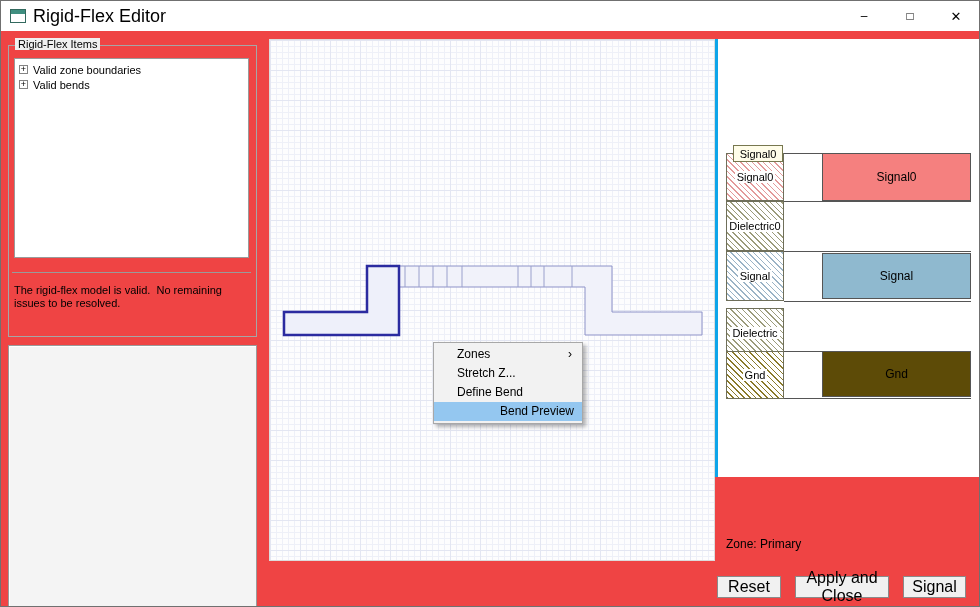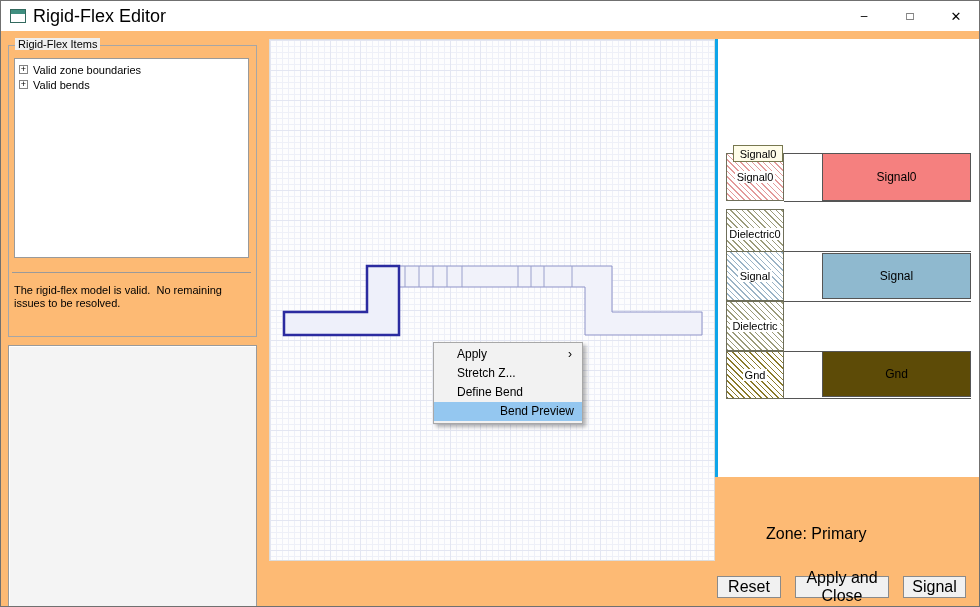--- a/index.html
+++ b/index.html
@@ -9,21 +9,21 @@
     color:#000;overflow:hidden;
   }
   
   .titlebar{position:absolute;left:0;top:0;right:0;height:30px;background:#ffffff;display:flex;align-items:center;}
   .app-icon{width:14px;height:12px;margin-left:9px;border:1px solid #33695e;background:linear-gradient(#3f8f80 0 4px,#ffffff 4px);}
   .title-text{font-size:18px;margin-left:7px;}
   .win-controls{margin-left:auto;display:flex;height:30px;}
   .win-btn{width:46px;height:30px;display:flex;align-items:center;justify-content:center;font-size:12px;cursor:default;}
   .win-btn.close{font-size:13px;}
   
-  .main{position:absolute;left:0;top:30px;right:0;bottom:0;background:#fdba74;}
+  .main{position:absolute;left:0;top:30px;right:0;bottom:0;background:#ef4444;}
   
   .left-panel{position:absolute;left:5px;top:10px;width:253px;height:560px;}
   .groupbox{position:absolute;left:2px;top:4px;width:247px;height:290px;border:1px solid #a6a6a6;}
   .group-legend{position:absolute;left:6px;top:-8px;background:#f0f0f0;padding:0 3px;font-size:11px;}
   .treebox{position:absolute;left:5px;top:12px;width:235px;height:200px;background:#ffffff;border:1px solid #9a9a9a;padding:3px 2px;box-sizing:border-box;}
   .tree-item{display:flex;align-items:center;height:15px;font-size:11px;}
   .expander{width:9px;height:9px;border:1px solid #848484;background:#fff;font-size:9px;line-height:7px;text-align:center;margin:0 5px 0 2px;box-sizing:border-box;}
   .statusbox{position:absolute;left:3px;top:226px;width:239px;height:60px;border-top:1px solid #9a9a9a;font-size:11px;padding:11px 2px;box-sizing:border-box;white-space:pre-wrap;line-height:13px;}
   .bottom-empty{position:absolute;left:2px;top:304px;width:247px;height:266px;background:#f4f4f4;border:1px solid #9a9a9a;box-shadow:inset 1px 1px 0 #ffffff;}
   
@@ -50,21 +50,21 @@
   .right-panel{position:absolute;left:714px;top:8px;width:264px;height:438px;background:#ffffff;border-left:3px solid #0ea5e9;text-align:right;}
   .strip{position:absolute;left:8px;width:58px;border:1px solid #6f6f5a;box-sizing:border-box;background-color:#ffffff;display:flex;align-items:center;justify-content:center;}
   .strip-label{font-size:11px;background:#ffffff;padding:0 2px;}
   .s0{top:114px;height:48px;} .s1{top:162px;height:50px;} .s2{top:212px;height:50px;}
   .s3{top:262px;height:50px;} .s4{top:312px;height:48px;}
   .hline{position:absolute;left:66px;width:187px;height:1px;background:#555;}
   .l0{top:114px;} .l1{top:162px;} .l2{top:212px;} .l3{top:262px;} .l4{top:312px;} .l5{top:359px;}
   .layer-box{position:absolute;left:104px;width:149px;border:1px solid #555;box-sizing:border-box;display:flex;align-items:center;justify-content:center;font-size:12px;}
   .b0{top:114px;height:48px;} .b2{top:214px;height:46px;} .b4{top:312px;height:46px;}
   .layer-tooltip{position:absolute;left:15px;top:106px;width:48px;height:15px;background:#fffde9;border:1px solid #77774f;font-size:11px;display:flex;align-items:center;justify-content:center;z-index:5;}
-  .zone-label{position:absolute;left:8px;top:486px;font-size:16px;margin-left:40px;}
+  .zone-label{position:absolute;left:8px;top:498px;font-size:12px;}
   
   .button-row{position:absolute;right:13px;top:545px;display:flex;gap:14px;}
   .btn{height:22px;font-size:16px;font-family:"Liberation Sans",sans-serif;background:#f1f1f1;border:1px solid #8a8a8a;padding:0 10px;display:flex;align-items:center;justify-content:center;box-sizing:border-box;}
   .btn.reset{width:64px;} .btn.apply{width:94px;} .btn.cancel{width:63px;}
 </style>
 </head>
 <body>
 
 <div class="window">
 
@@ -114,48 +114,48 @@
           <line x1="274" y1="226" x2="274" y2="247"></line>
           <line x1="302" y1="226" x2="302" y2="247"></line>
         </g>
 
         <path d="M14,272 L97,272 L97,226 L129,226 L129,295 L14,295 Z" fill="#eef0fa" stroke="#2b2ba0" stroke-width="2.5"></path>
       </svg>
     </div>
 
     <div class="context-menu">
       <div class="menu-item">
-        <span>Apply</span>
+        <span>Zones</span>
         <span class="submenu-arrow">›</span>
       </div>
       <div class="menu-item">
         <span>Stretch Z...</span>
       </div>
       <div class="menu-item">
         <span>Define Bend</span>
       </div>
       <div class="menu-item highlight">
         <span>Bend Preview</span>
       </div>
     </div>
 
     <div class="right-panel">
 
       <div class="layer-tooltip">Signal0</div>
 
       <div class="strip s0" style="background-image: repeating-linear-gradient(45deg, rgb(227, 154, 154) 0px, rgb(227, 154, 154) 1px, transparent 1px, transparent 4px);">
         <span class="strip-label">Signal0</span>
       </div>
-      <div class="strip s1" style="background-image: repeating-linear-gradient(45deg, rgb(155, 155, 122) 0px, rgb(155, 155, 122) 1px, transparent 1px, transparent 4px); margin-top: 8px;">
+      <div class="strip s1" style="background-image: repeating-linear-gradient(45deg, rgb(155, 155, 122) 0px, rgb(155, 155, 122) 1px, transparent 1px, transparent 4px);">
         <span class="strip-label">Dielectric0</span>
       </div>
       <div class="strip s2" style="background-image: repeating-linear-gradient(45deg, rgb(154, 179, 198) 0px, rgb(154, 179, 198) 1px, transparent 1px, transparent 4px);">
         <span class="strip-label">Signal</span>
       </div>
-      <div class="strip s3" style="background-image: repeating-linear-gradient(45deg, rgb(155, 155, 122) 0px, rgb(155, 155, 122) 1px, transparent 1px, transparent 4px);">
+      <div class="strip s3" style="background-image: repeating-linear-gradient(45deg, rgb(155, 155, 122) 0px, rgb(155, 155, 122) 1px, transparent 1px, transparent 4px); margin-top: 7px;">
         <span class="strip-label">Dielectric</span>
       </div>
       <div class="strip s4" style="background-image: repeating-linear-gradient(45deg, rgb(138, 122, 42) 0px, rgb(138, 122, 42) 1px, transparent 1px, transparent 4px);">
         <span class="strip-label">Gnd</span>
       </div>
 
       <div class="hline l0"></div>
       <div class="hline l1"></div>
       <div class="hline l2"></div>
       <div class="hline l3"></div>

